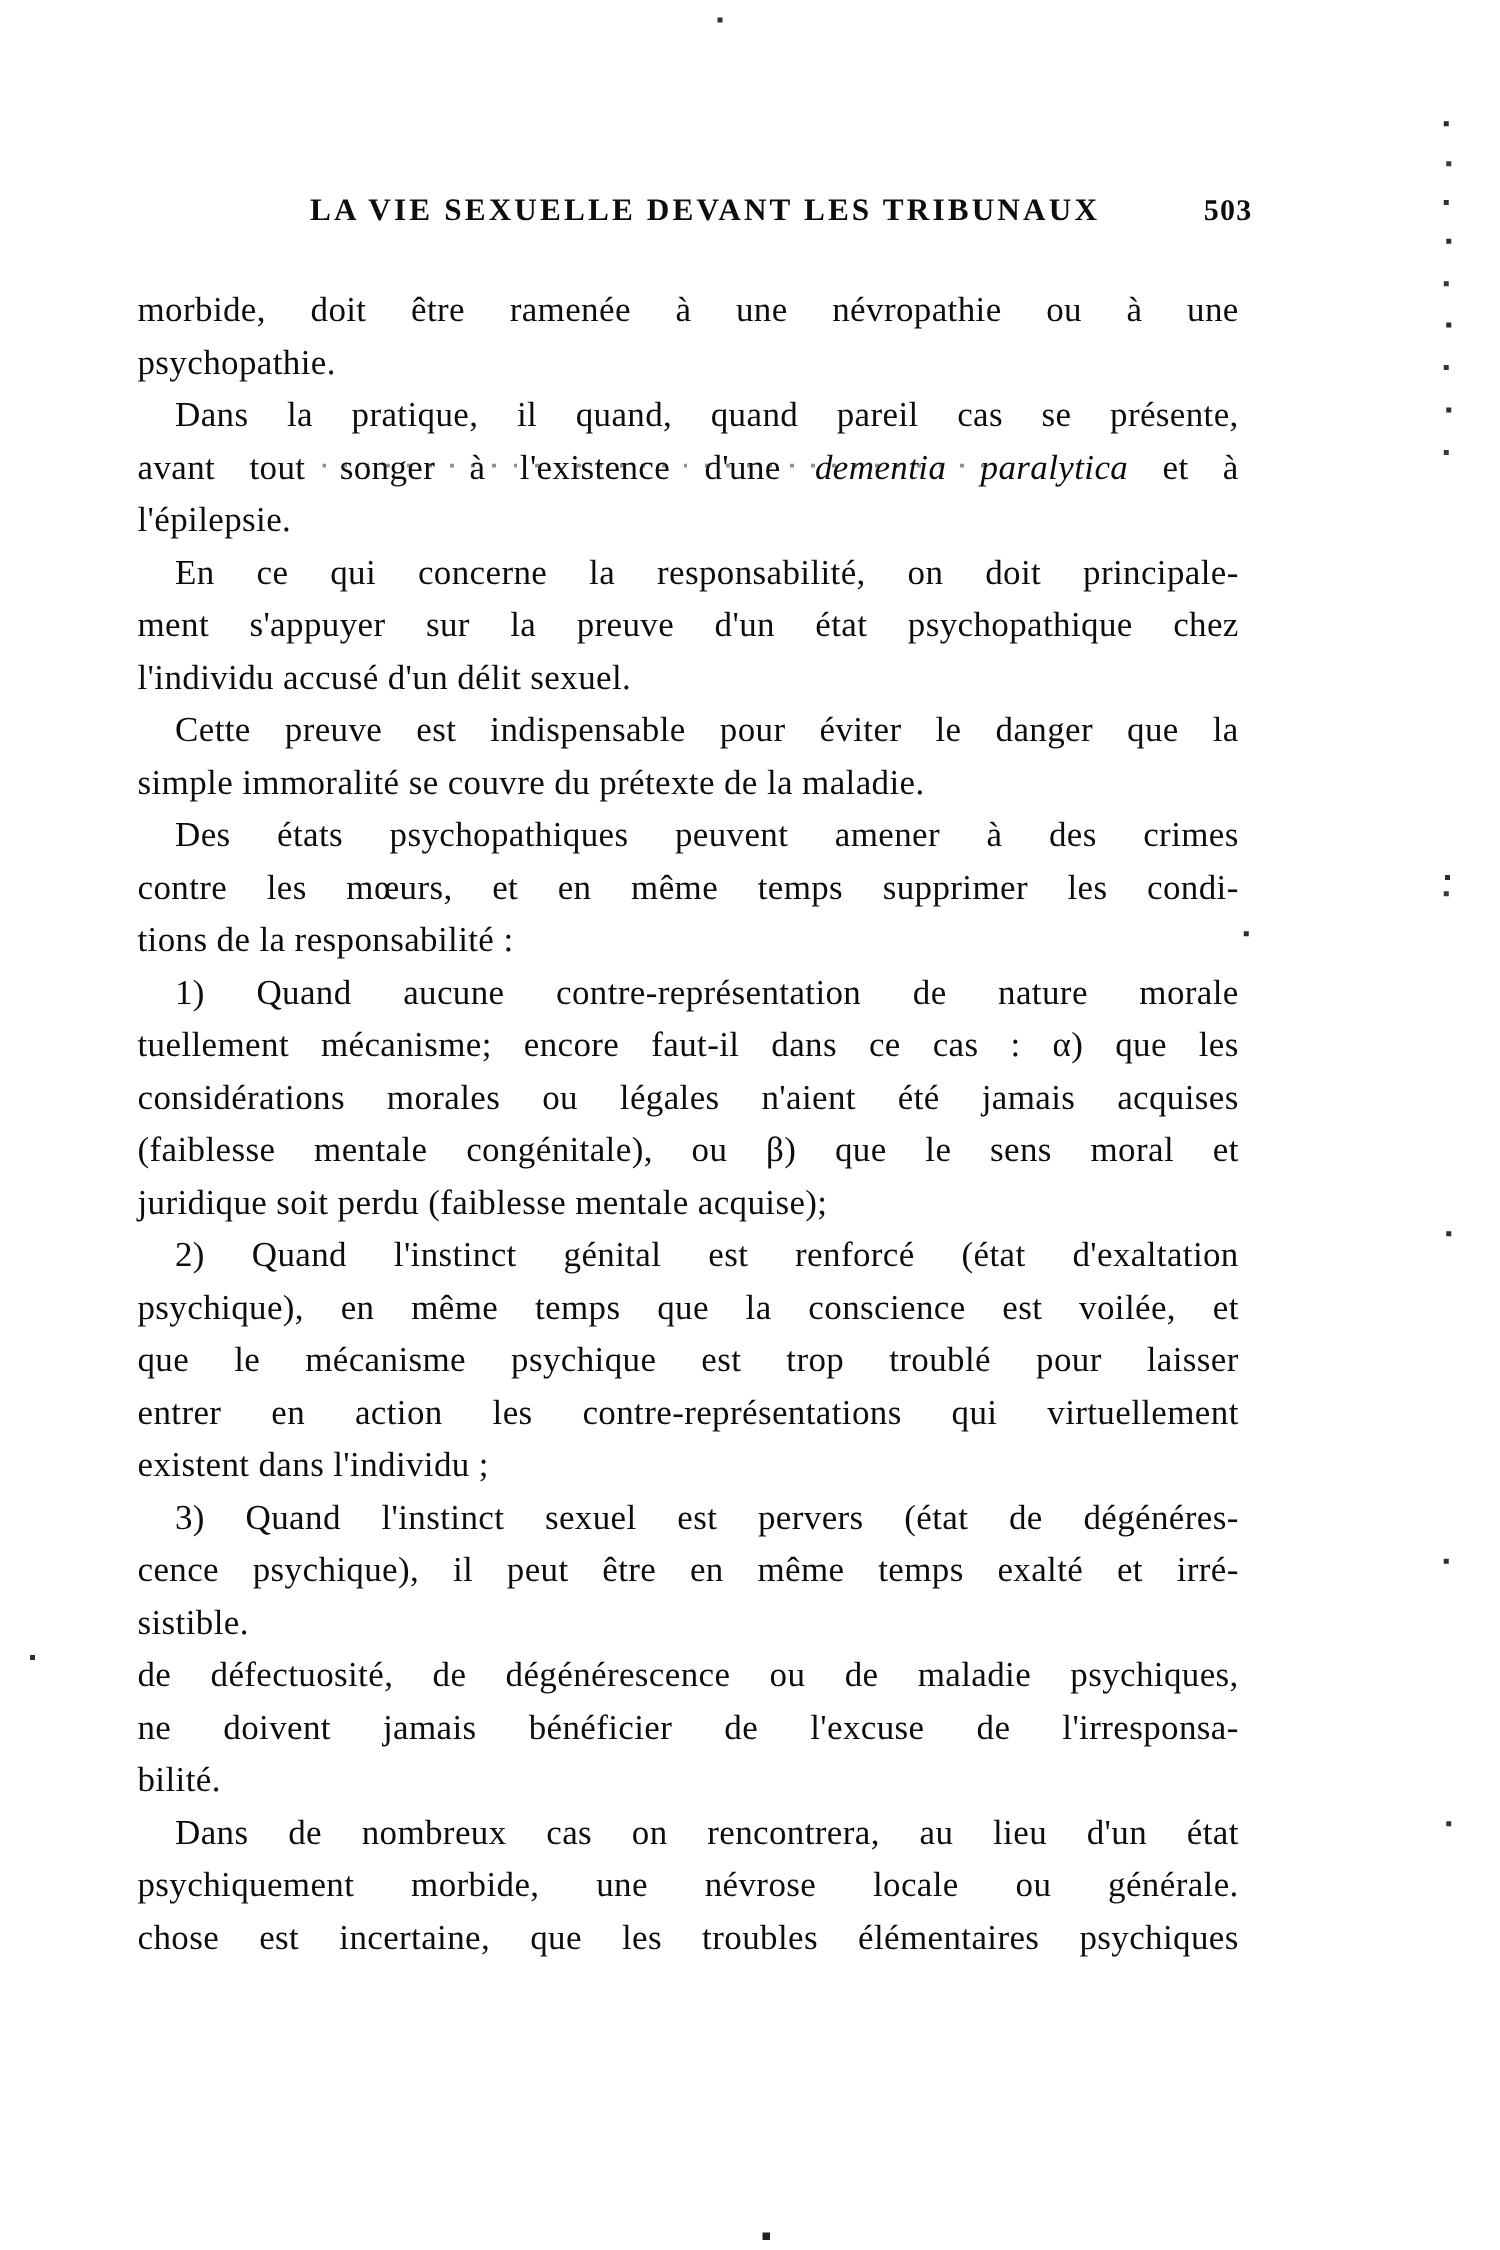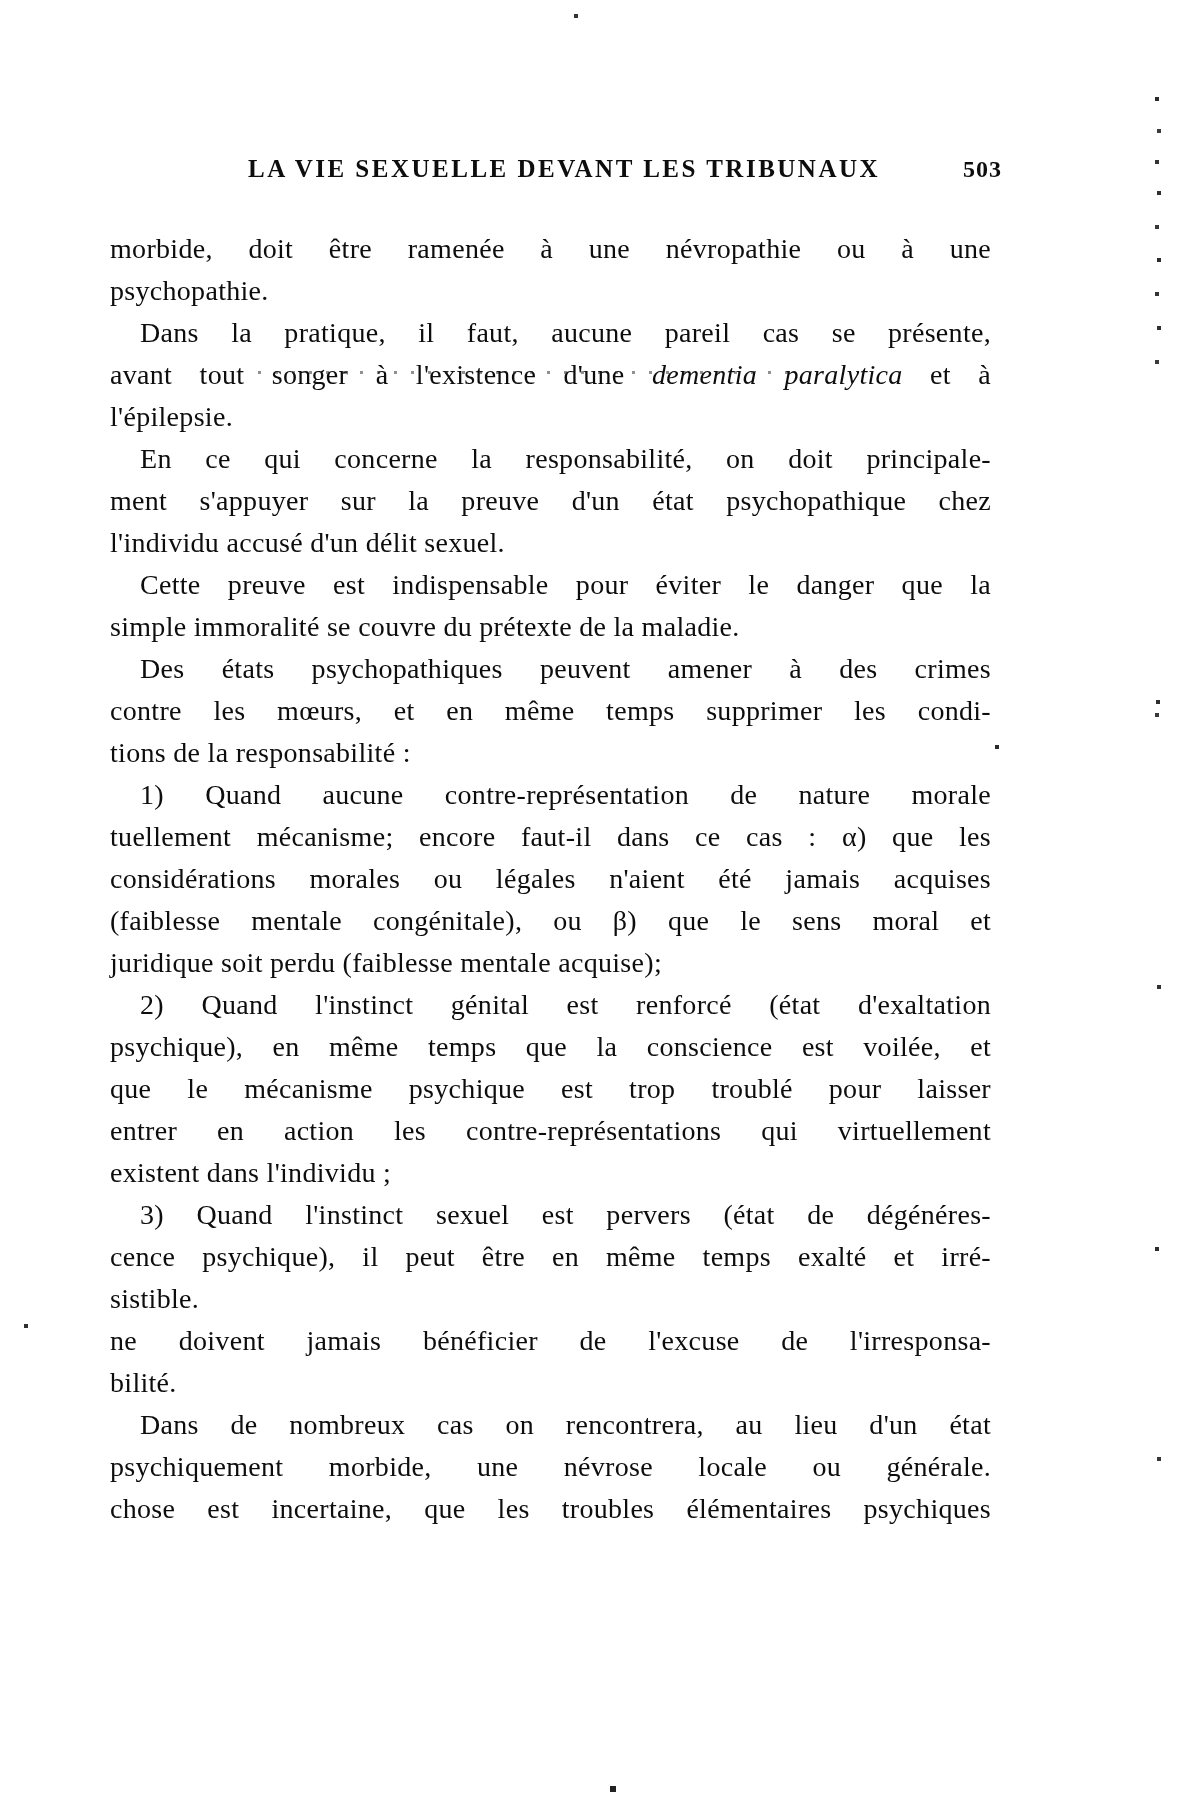--- a/index.html
+++ b/index.html
@@ -102,21 +102,21 @@
 
 <div class="page">
   <div class="header">
     <span class="running-title">LA VIE SEXUELLE DEVANT LES TRIBUNAUX</span>
     <span class="page-number">503</span>
   </div>
 
   <div class="body-block">
       <div class="line"><span>morbide, doit être ramenée à une névropathie ou à une</span></div>
       <div class="line last"><span>psychopathie.</span></div>
-      <div class="line indent"><span>Dans la pratique, il faut, aucune pareil cas se présente,</span></div>
+      <div class="line indent"><span>Dans la pratique, il quand, quand pareil cas se présente,</span></div>
       <div class="line"><span>avant tout songer à l'existence d'une </span><i>dementia paralytica</i><span> et à</span></div>
       <div class="line last"><span>l'épilepsie.</span></div>
       <div class="line indent"><span>En ce qui concerne la responsabilité, on doit principale-</span></div>
       <div class="line"><span>ment s'appuyer sur la preuve d'un état psychopathique chez</span></div>
       <div class="line last"><span>l'individu accusé d'un délit sexuel.</span></div>
       <div class="line indent"><span>Cette preuve est indispensable pour éviter le danger que la</span></div>
       <div class="line last"><span>simple immoralité se couvre du prétexte de la maladie.</span></div>
       <div class="line indent"><span>Des états psychopathiques peuvent amener à des crimes</span></div>
       <div class="line"><span>contre les mœurs, et en même temps supprimer les condi-</span></div>
       <div class="line last"><span>tions de la responsabilité :</span></div>
@@ -126,20 +126,21 @@
       <div class="line"><span>(faiblesse mentale congénitale), ou β) que le sens moral et</span></div>
       <div class="line last"><span>juridique soit perdu (faiblesse mentale acquise);</span></div>
       <div class="line indent"><span>2) Quand l'instinct génital est renforcé (état d'exaltation</span></div>
       <div class="line"><span>psychique), en même temps que la conscience est voilée, et</span></div>
       <div class="line"><span>que le mécanisme psychique est trop troublé pour laisser</span></div>
       <div class="line"><span>entrer en action les contre-représentations qui virtuellement</span></div>
       <div class="line last"><span>existent dans l'individu ;</span></div>
       <div class="line indent"><span>3) Quand l'instinct sexuel est pervers (état de dégénéres-</span></div>
       <div class="line"><span>cence psychique), il peut être en même temps exalté et irré-</span></div>
       <div class="line last"><span>sistible.</span></div>
+      <div class="line"><span>de défectuosité, de dégénérescence ou de maladie psychiques,</span></div>
       <div class="line"><span>ne doivent jamais bénéficier de l'excuse de l'irresponsa-</span></div>
       <div class="line last"><span>bilité.</span></div>
       <div class="line indent"><span>Dans de nombreux cas on rencontrera, au lieu d'un état</span></div>
       <div class="line"><span>psychiquement morbide, une névrose locale ou générale.</span></div>
       <div class="line"><span>chose est incertaine, que les troubles élémentaires psychiques</span></div>
     </div>
 
   <div class="artifact-dots"></div>
   <div class="specks"></div>
 </div>

